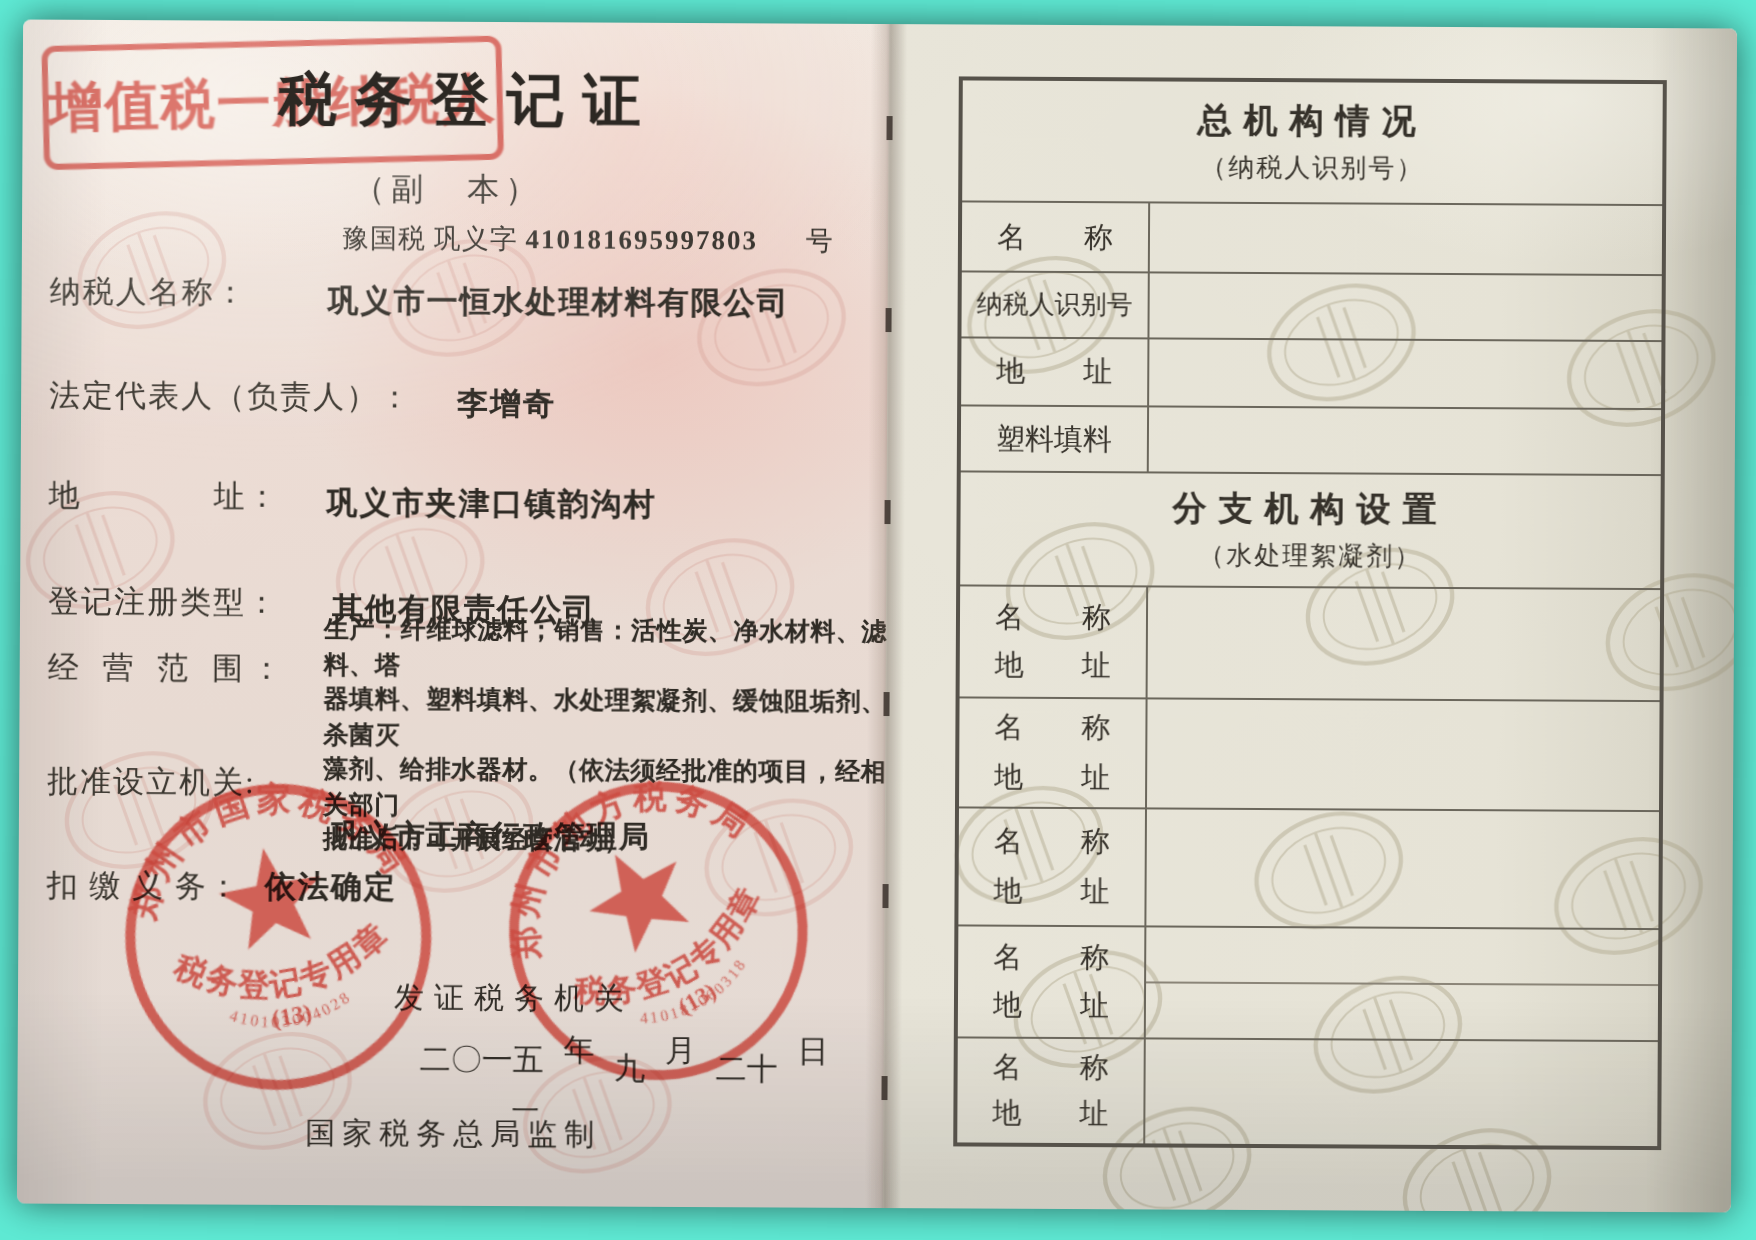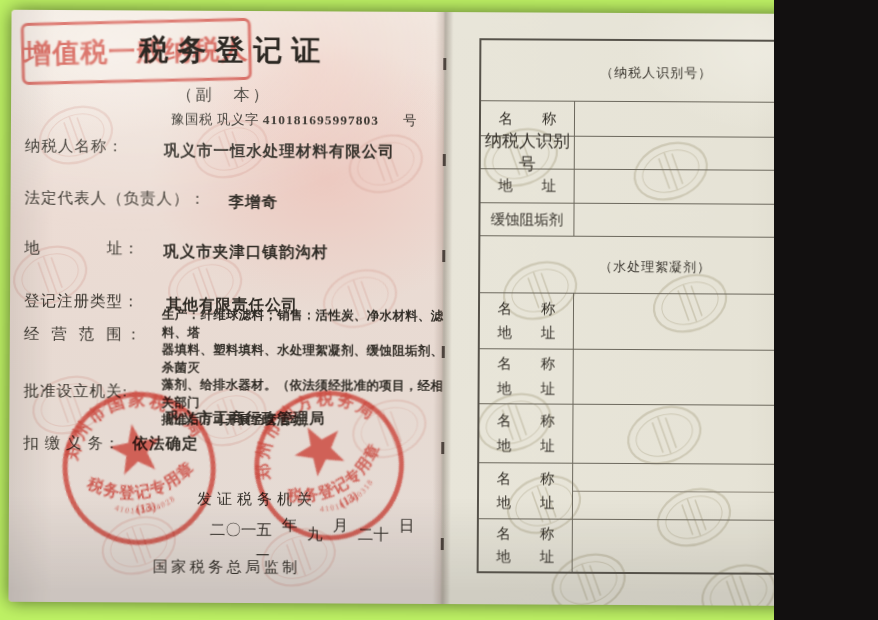--- a/index.html
+++ b/index.html
@@ -1,16 +1,16 @@
 <!DOCTYPE html>
 <html><head>
 <meta charset="utf-8">
 <style>
   html,body{margin:0;padding:0;background:#121010;}
-  #photo{position:relative;width:774px;height:620px;background:#bef264;overflow:hidden;
+  #photo{position:relative;width:878px;height:620px;background:#5eead4;overflow:hidden;
          font-family:"Liberation Serif","DejaVu Serif",serif;color:#37332d;}
   .paper{position:absolute;left:10px;top:12px;width:857px;height:592px;border-radius:4px;
          transform:rotate(0.3deg);overflow:hidden;
          box-shadow:0 0 18px rgba(0,0,0,.55);}
   .page-left{position:absolute;left:0;top:0;width:433px;height:100%;
     background:
       radial-gradient(ellipse 250px 190px at 315px 165px, rgba(236,180,170,.50), transparent 70%),
       radial-gradient(ellipse 210px 140px at 300px 55px, rgba(242,200,190,.42), transparent 72%),
       radial-gradient(ellipse 180px 120px at 90px 40px, rgba(250,246,240,.55), transparent 75%),
       linear-gradient(180deg,#f2e8e0 0%,#ecdcd4 35%,#e7dad2 62%,#e4dbd5 100%);}
@@ -59,21 +59,21 @@
 
   
   .rtable{left:468px;top:26px;width:354px;height:535px;border:2px solid #56524a;
     box-sizing:border-box;display:flex;flex-direction:column;z-index:2;}
   .t-head{display:flex;flex-direction:column;align-items:center;justify-content:center;}
   .t-title{font-size:17px;font-weight:700;letter-spacing:6px;color:#36322b;}
   .t-sub{font-size:13px;letter-spacing:1px;color:#3a362f;margin-top:3px;}
   .t-row{display:flex;border-top:1px solid #6b675c;box-sizing:border-box;}
   .t-label{width:94px;border-right:1px solid #6b675c;display:flex;align-items:center;
     justify-content:center;font-size:14.5px;color:#36322b;box-sizing:border-box;text-align:center;}
-  .t-label.small{font-size:17px;letter-spacing:0;}
+  .t-label.small{font-size:13px;letter-spacing:0;}
   .t-value{flex:1;display:flex;flex-direction:column;}
   .b-label{width:94px;border-right:1px solid #6b675c;display:flex;flex-direction:column;
     justify-content:space-evenly;align-items:center;font-size:14.5px;color:#36322b;box-sizing:border-box;}
   .half{flex:1;} .half.line{border-bottom:1px solid #8b8578;}
   .wm-l{opacity:.32;} .wm-r{opacity:.5;}
 </style>
 </head>
 <body>
 
 <div id="photo">
@@ -209,39 +209,41 @@
         <textPath href="#s2bot" startOffset="50%" text-anchor="middle">税务登记专用章</textPath>
       </text>
       <text x="80" y="124" font-size="12" font-weight="700" text-anchor="middle" fill="rgba(222,70,60,.9)">(13)</text>
       <text font-size="8" fill="rgba(222,70,60,.85)" letter-spacing="1.5">
         <textPath href="#s2num" startOffset="50%" text-anchor="middle">410181060318</textPath>
       </text>
     </svg>
 
     <div class="abs rtable">
       <div class="t-head" style="height:60px;">
+        <div class="t-title">总机构情况</div>
         <div class="t-sub">（纳税人识别号）</div>
       </div>
       <div class="t-row" style="height:35px;">
         <div class="t-label">名　　称</div>
         <div class="t-value"></div>
       </div>
       <div class="t-row" style="height:33px;">
         <div class="t-label small">纳税人识别号</div>
         <div class="t-value"></div>
       </div>
       <div class="t-row" style="height:34px;">
         <div class="t-label">地　　址</div>
         <div class="t-value"></div>
       </div>
       <div class="t-row" style="height:33px;">
-        <div class="t-label">缓蚀阻垢剂</div>
+        <div class="t-label">塑料填料</div>
         <div class="t-value"></div>
       </div>
       <div class="t-head" style="height:57px;border-top:1px solid #6b675c;box-sizing:border-box;">
+        <div class="t-title">分支机构设置</div>
         <div class="t-sub">（水处理絮凝剂）</div>
       </div>
 
       <div class="t-row" style="height:56px;">
         <div class="b-label">
           <span>名　　称</span>
           <span>地　　址</span>
         </div>
         <div class="t-value">
             <div class="half"></div>

